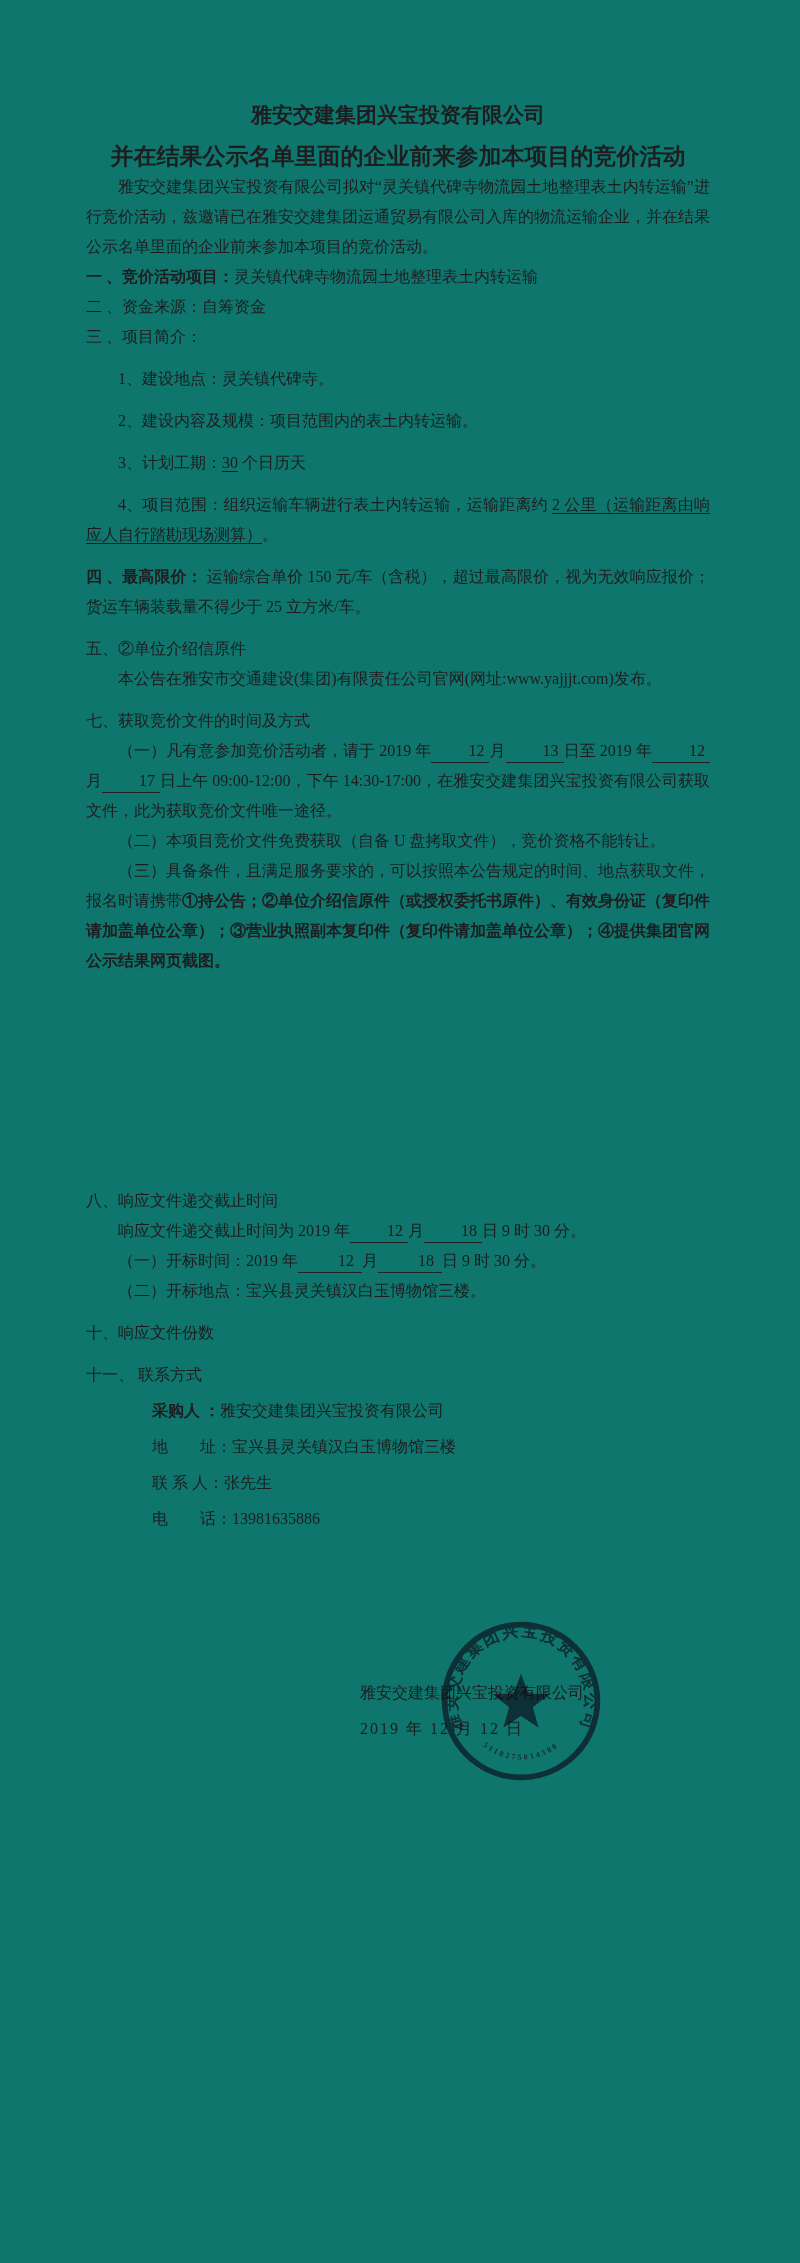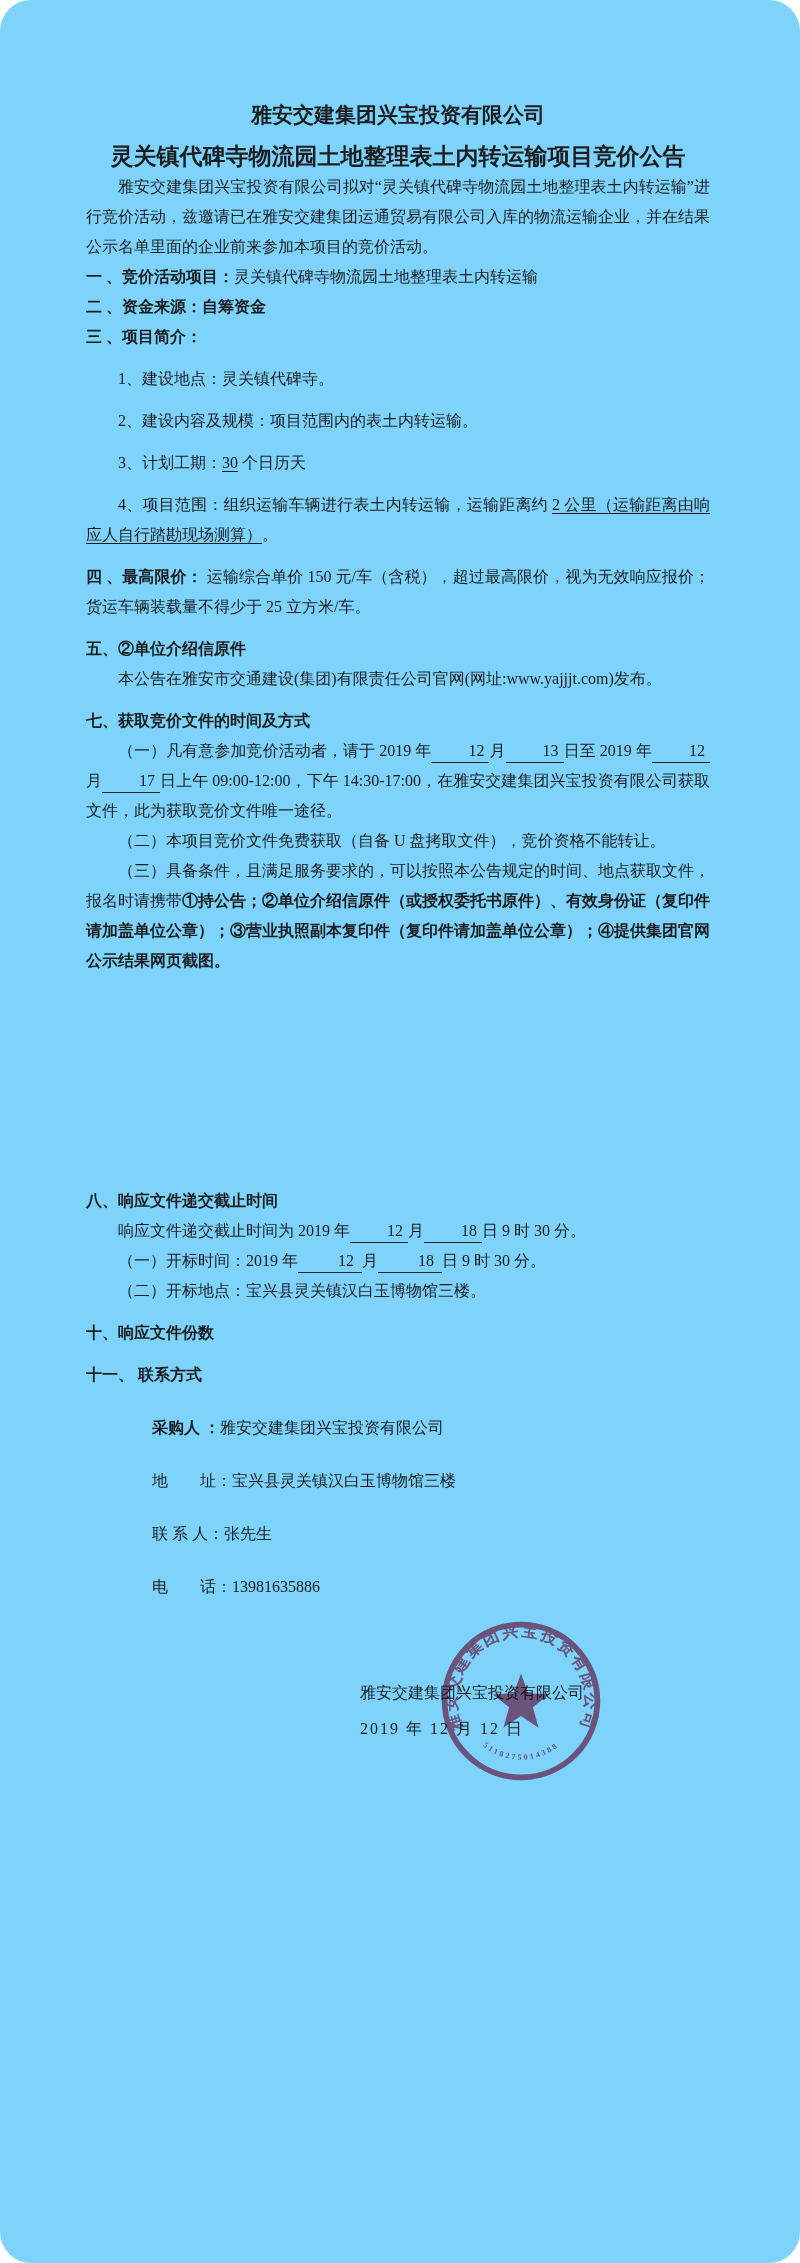--- a/index.html
+++ b/index.html
@@ -1,50 +1,50 @@
 <!DOCTYPE html>
 <html><head>
 <meta charset="utf-8">
 <style>
   html,body{margin:0;padding:0;background:#fff;}
   .page{
-    position:relative;width:800px;height:2263px;background:#7dd3fc;overflow:hidden;
+    position:relative;width:800px;height:2263px;background:#0f766e;overflow:hidden;
     font-family:"Liberation Serif","DejaVu Serif",serif;
-    font-size:16px;line-height:30px;color:#1d1d1f;border-radius:31px;
+    font-size:16px;line-height:30px;color:#1d1d1f;
   }
   .content{padding:0 90px 0 86px;}
   .title1{margin:102px 0 0;text-align:center;font-weight:700;font-size:21px;line-height:26px;}
   .title2{margin:14px 0 0;text-align:center;font-weight:700;font-size:23px;line-height:30px;}
   p{margin:0;text-align:justify;}
   .ind{text-indent:2em;}
   .intro{}
-  .sect{font-weight:700;}
+  .sect{font-weight:400;}
   .sect-label{font-weight:700;}
   .item{margin-top:12px;text-indent:2em;}
   .mt{margin-top:12px;}
   .u{text-decoration:underline;text-underline-offset:3px;}
   .bl{display:inline-block;min-width:36px;text-align:center;border-bottom:1px solid #222;padding:0 5px;line-height:22px;}
   .bl-wide{min-width:54px;}
   .bold-run{font-weight:700;}
   .gap-pagebreak{height:210px;}
-  .contact-row{margin:23px 0 0 66px;text-align:left;}
+  .contact-row{margin:6px 0 0 66px;text-align:left;}
   .contact-row .lbl{display:inline-block;}
   .sig{position:absolute;left:360px;top:1678px;width:330px;text-align:center;}
   .sig-company{line-height:30px;}
   .sig-date{margin-top:6px;letter-spacing:2px;line-height:30px;}
   .seal{position:absolute;left:438px;top:1618px;width:166px;height:166px;opacity:.88;mix-blend-mode:multiply;}
 </style>
 </head>
 <body>
 
 <div class="page">
   <div class="content">
 
     <p class="title1">雅安交建集团兴宝投资有限公司</p>
-    <p class="title2">灵关镇代碑寺物流园土地整理表土内转运输项目竞价公告</p>
+    <p class="title2">并在结果公示名单里面的企业前来参加本项目的竞价活动</p>
 
     <p class="ind intro">雅安交建集团兴宝投资有限公司拟对“灵关镇代碑寺物流园土地整理表土内转运输”进行竞价活动，兹邀请已在雅安交建集团运通贸易有限公司入库的物流运输企业，并在结果公示名单里面的企业前来参加本项目的竞价活动。</p>
 
     <p><span class="sect-label">一 、竞价活动项目：</span><span>灵关镇代碑寺物流园土地整理表土内转运输</span></p>
 
     <p class="sect">二 、资金来源：自筹资金</p>
 
     <p class="sect">三 、项目简介：</p>
 
     <p class="item">1、建设地点：灵关镇代碑寺。</p>

